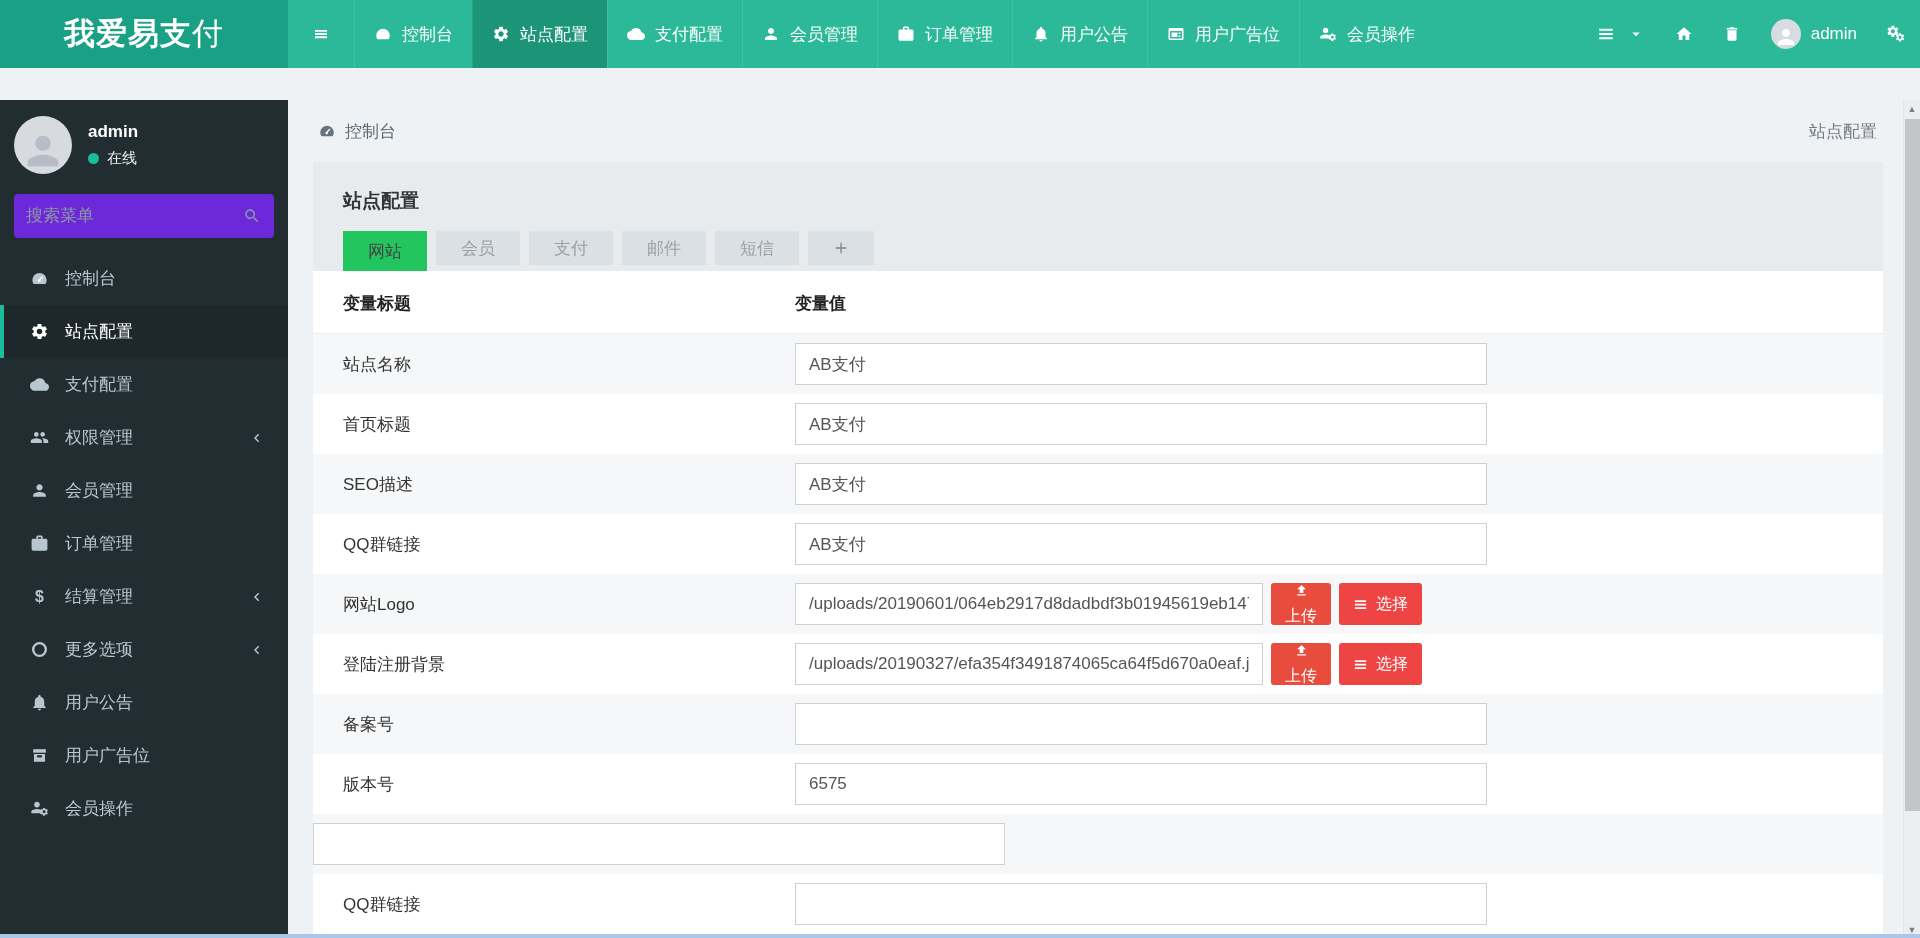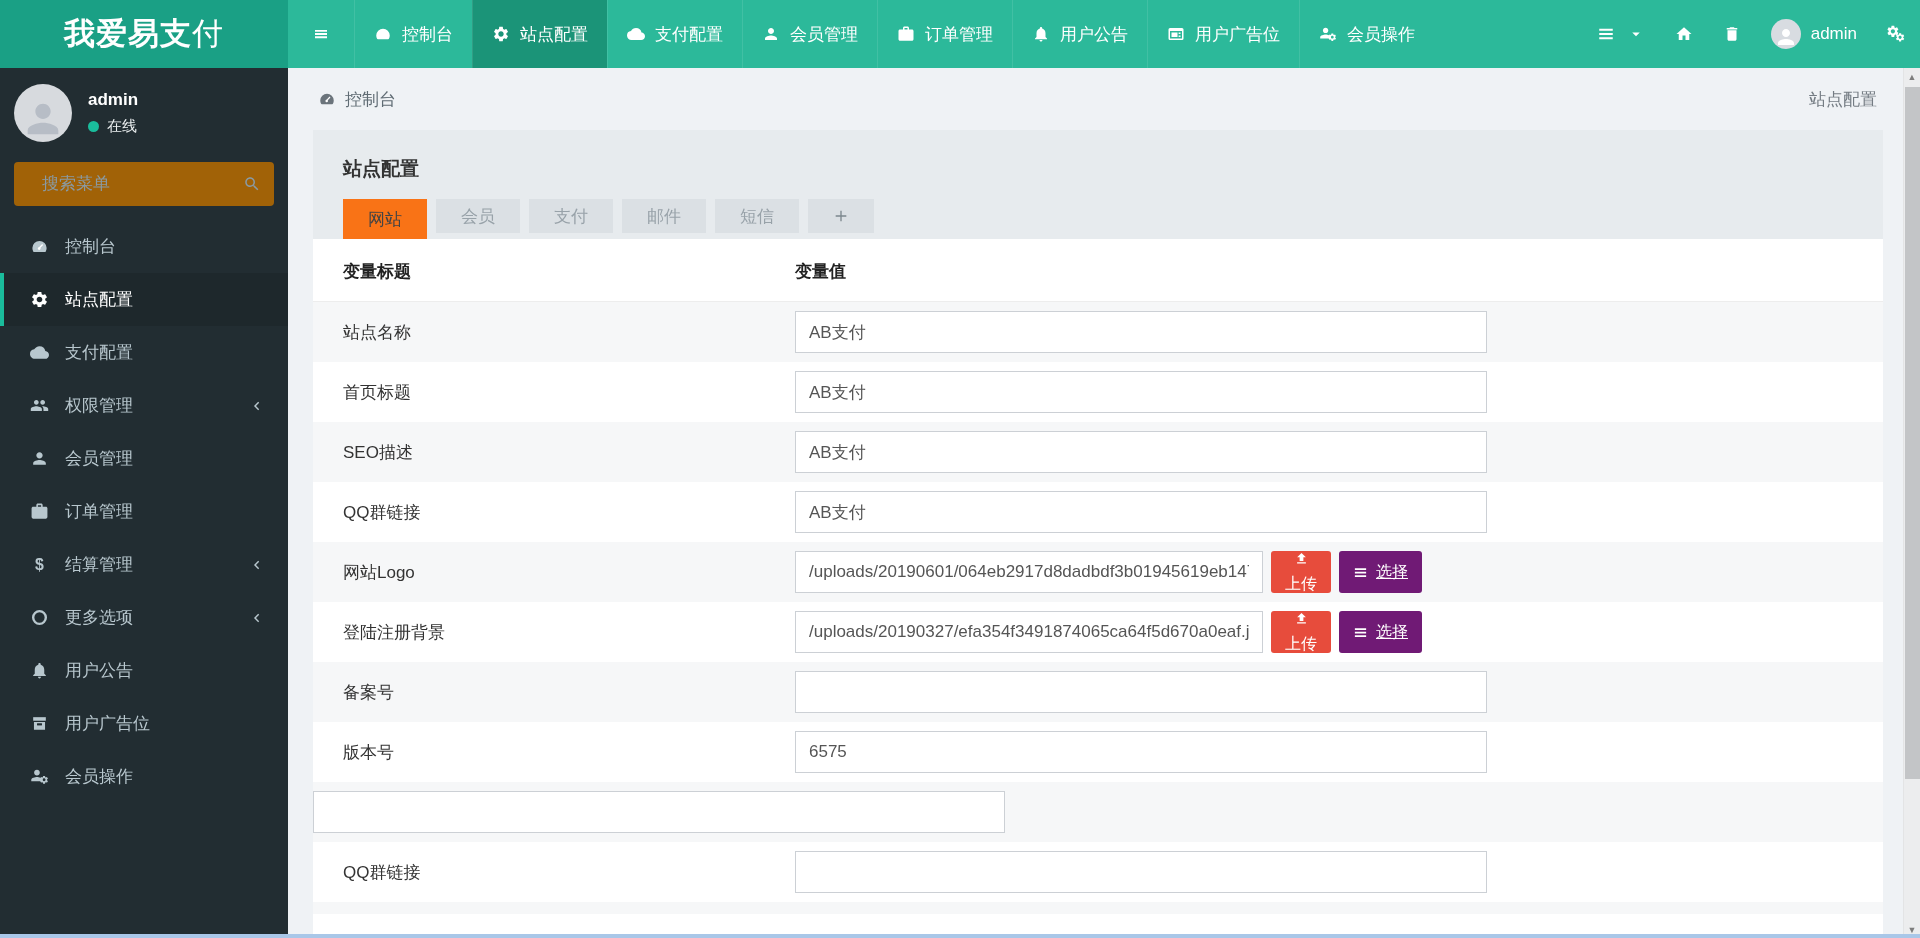--- a/index.html
+++ b/index.html
@@ -1,18 +1,18 @@
 <!DOCTYPE html>
 <html><head>
 <meta charset="utf-8">
 <style>
   * { margin:0; padding:0; box-sizing:border-box; }
   html,body { width:1920px; height:938px; overflow:hidden;
     font-family:"Liberation Sans","DejaVu Sans",sans-serif; background:#eff2f5; }
-  .app { width:1920px; height:938px; display:flex; flex-direction:column; position:relative; }
+  .app { width:1920px; height:938px; display:flex; flex-direction:column; position:relative;gap:32px; }
 
   
   .navbar { height:68px; display:flex; flex:0 0 68px; background:#2cb99a; }
   .logo { width:288px; background:#1aa085; color:#fff; display:flex; align-items:center; justify-content:center;
           font-size:31px; letter-spacing:1px; cursor:pointer; }
   .logo b { font-weight:bold; } .logo span.lt { font-weight:normal; }
   .nav-menu { display:flex; flex:1; align-items:stretch; }
   .nav-item { display:flex; align-items:center; gap:10px; padding:0 19px; color:#fff; font-size:17px;
               cursor:pointer; border-left:1px solid rgba(255,255,255,0.10); }
   .nav-item:first-child { border-left:none; padding:0 24px; }
@@ -33,22 +33,22 @@
   
   .sidebar { width:288px; flex:0 0 288px; background:#222d32; overflow:hidden; }
   .user-panel { display:flex; gap:16px; padding:16px 14px 10px 14px; align-items:center; }
   .side-avatar { width:58px; height:58px; border-radius:50%; background:#d7dade; overflow:hidden;
                  display:flex; align-items:flex-end; justify-content:center; color:#b7bdc6; }
   .side-avatar .icon { font-size:46px; }
   .uname { color:#fff; font-size:17px; font-weight:bold; }
   .ustatus { margin-top:7px; display:flex; align-items:center; gap:8px; color:#ecf0f1; font-size:15px; }
   .dot { width:11px; height:11px; border-radius:50%; background:#1abc9c; }
   .side-search { margin:10px 14px 14px; position:relative; }
-  .side-search input { width:100%; height:44px; background:#a16207; border:none; border-radius:4px;
-                       color:#ccd3d8; font-size:17px; padding:0 42px 0 28px; outline:none;
+  .side-search input { width:100%; height:44px; background:#6d28d9; border:none; border-radius:4px;
+                       color:#ccd3d8; font-size:17px; padding:0 42px 0 12px; outline:none;
                        font-family:inherit; }
   .side-search input::placeholder { color:#8a9aa3; }
   .side-search .icon { position:absolute; right:13px; top:13px; color:#8a9aa3; font-size:18px; }
   .side-menu { list-style:none; }
   .side-item { height:53px; display:flex; align-items:center; gap:15px; padding-left:24px; padding-right:20px;
                color:#b8c7ce; font-size:17px; border-left:4px solid transparent; cursor:pointer; position:relative; }
   .side-item .icon { font-size:19px; width:22px; }
   .side-item.active { background:#1e282c; border-left-color:#1abc9c; color:#fff; }
   .side-item .chev { margin-left:auto; font-size:16px; color:#b8c7ce; }
   .side-item .chev svg { fill:none; }
@@ -61,39 +61,39 @@
   .breadcrumb .left .icon { font-size:18px; color:#6b747b; }
   .bc-right { color:#747c83; }
 
   .box { flex:1; margin:0 20px 0 25px; display:flex; flex-direction:column; min-height:0; }
   .box-header { background:#e7ebee; padding:26px 30px 0 30px; }
   .box-title { font-size:19px; font-weight:bold; color:#333; }
   .box-desc { margin-top:9px; font-size:17px; color:#484f55; }
   .tabs { margin-top:17px; display:flex; gap:9px; align-items:flex-start; height:40px; }
   .tab { height:34px; padding:0 25px; display:flex; align-items:center; font-size:17px;
          background:#dbe0e4; color:#98a2a9; cursor:pointer; }
-  .tab.active { height:40px; background:#f97316; color:#444; }
+  .tab.active { height:40px; background:#22c55e; color:#444; }
   .tab .icon { font-size:16px; color:#7c868d; }
 
   .box-body { background:#fff; flex:1; min-height:0; overflow:hidden; }
   .thead { display:flex; padding:21px 0 18px 0; font-size:17px; font-weight:bold; color:#222;
            border-bottom:1px solid #ededed; }
   .c1 { width:482px; padding-left:30px; }
   .trow { display:flex; align-items:center; height:60px; font-size:17px; color:#333; }
   .trow.stripe { background:#f6f7f8; }
   .tlabel { width:482px; padding-left:30px; flex:0 0 482px; }
   .tvalue { display:flex; align-items:center; gap:8px; }
   .val { width:692px; height:42px; border:1px solid #ccd0d5; background:#fff; padding:0 13px;
          font-size:17px; color:#555; outline:none; font-family:inherit; }
   .val.short { width:468px; }
   .btn { height:42px; display:inline-flex; align-items:center; gap:8px; padding:0 14px; border:none;
          border-radius:3px; color:#fff; font-size:16px; cursor:pointer; font-family:inherit; }
   .btn .icon { font-size:15px; }
   .btn-red { background:#e74c3c;flex-direction:column; }
-  .btn-dark { background:#701a75;text-decoration:underline; }
+  .btn-dark { background:#ef4444; }
   .rows-tail { height:12px; background:#f6f7f8; }
 
   
   .vscroll { width:17px; flex:0 0 17px; background:#ecedee; position:relative; border-left:1px solid #e3e4e5; }
   .vs-arrow { height:17px; display:flex; align-items:center; justify-content:center; color:#7d7d7d; font-size:9px; }
   .vs-arrow.bottom { position:absolute; bottom:0; left:0; right:0; }
   .vs-thumb { position:absolute; top:19px; left:1px; width:15px; height:692px; background:#c3c5c7; }
 
   .hscroll { position:absolute; left:0; bottom:0; width:1920px; height:4px; background:#a9c7e8; z-index:40; }
 </style>

